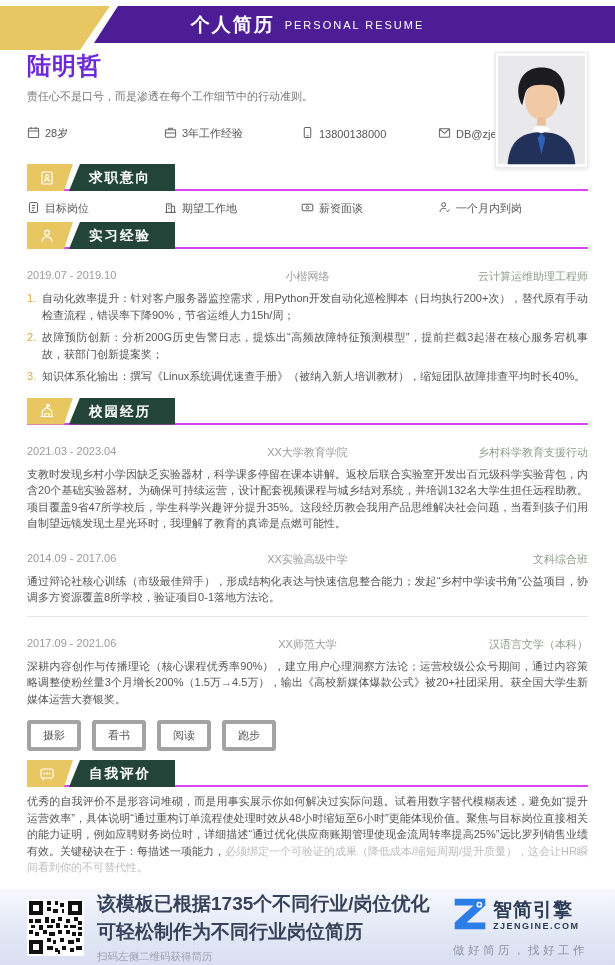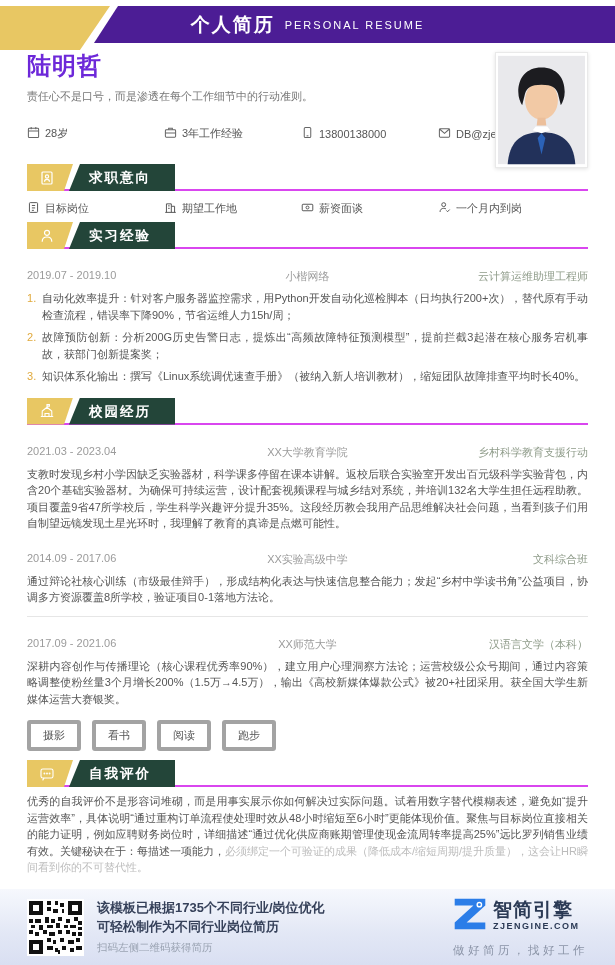--- a/index.html
+++ b/index.html
@@ -71,21 +71,21 @@
     color:#555; margin-right:11px; }
 
   .fade-txt { color:#bcbcbc; }
 
   
   .footer { position:absolute; left:0; right:0; bottom:0; height:76px;
     background:linear-gradient(180deg,#f6f8fd 0%,#e2e7f5 60%,#d9dff2 100%);
     display:flex; align-items:center; padding:0 27px; }
   .qr { width:57px; height:57px; background:#fff; flex:none; }
   .f-text { margin-left:13px; }
-  .f-line { font-size:13px; font-weight:bold; color:#36415a; line-height:1.45; }
+  .f-line { font-size:19px; font-weight:bold; color:#36415a; line-height:1.45; }
   .f-cap { margin-top:4px; font-size:10.5px; color:#9aa3b2; }
   .f-brand { margin-left:auto; text-align:right; }
   .brand-row { display:flex; align-items:center; }
   .brand-z { flex:none; margin-right:6px; }
   .brand-col { text-align:left; }
   .brand-zh { font-size:19px; font-weight:bold; color:#2b3a55; letter-spacing:1px; line-height:1; }
   .brand-dom { font-size:9px; font-weight:bold; color:#2b3a55; letter-spacing:1.5px; margin-top:2px; }
   .brand-slogan { margin-top:8px; font-size:11.5px; color:#8a93a6; letter-spacing:3.5px; }
 </style>
 </head>

